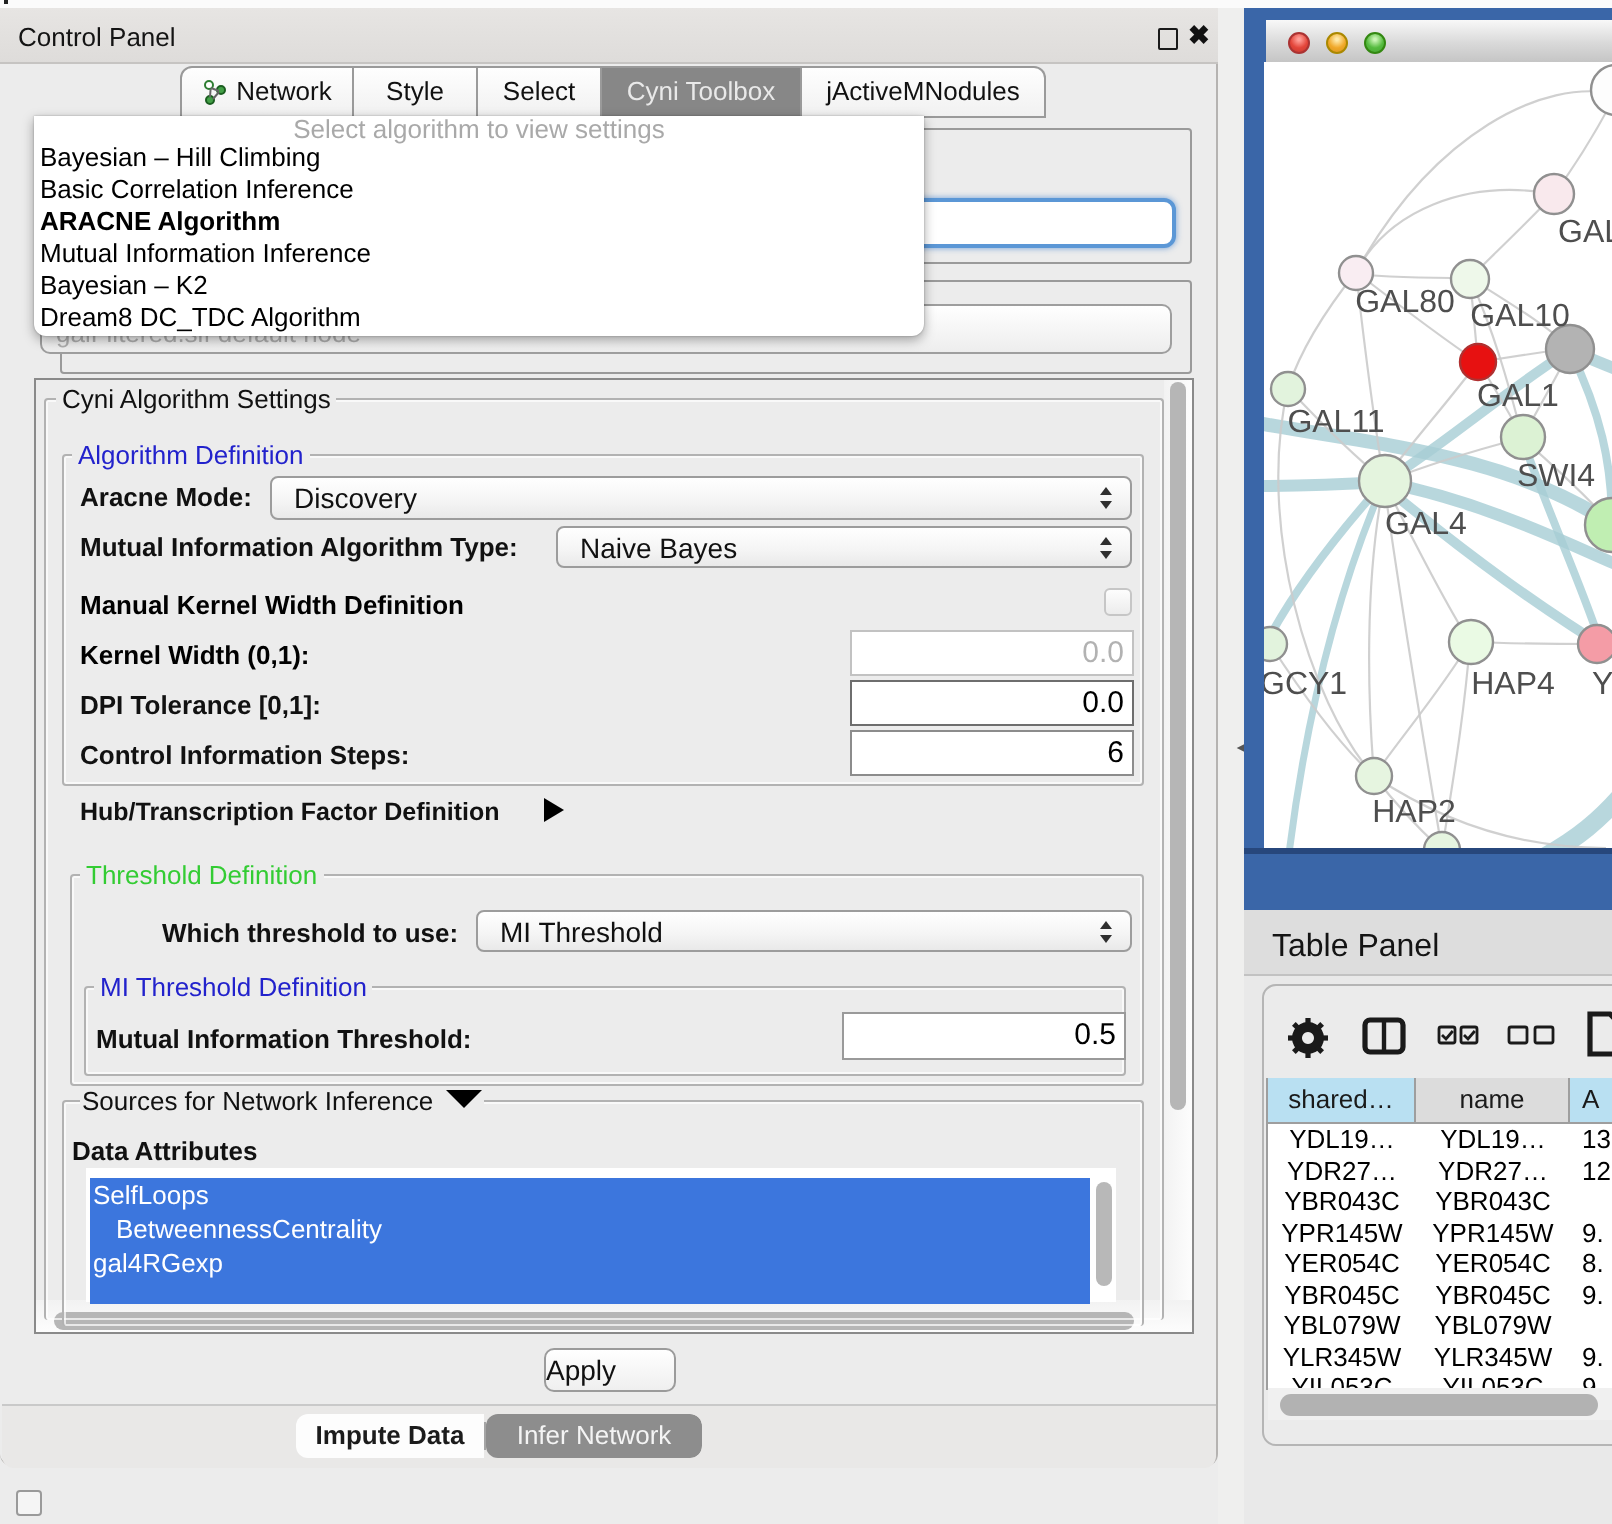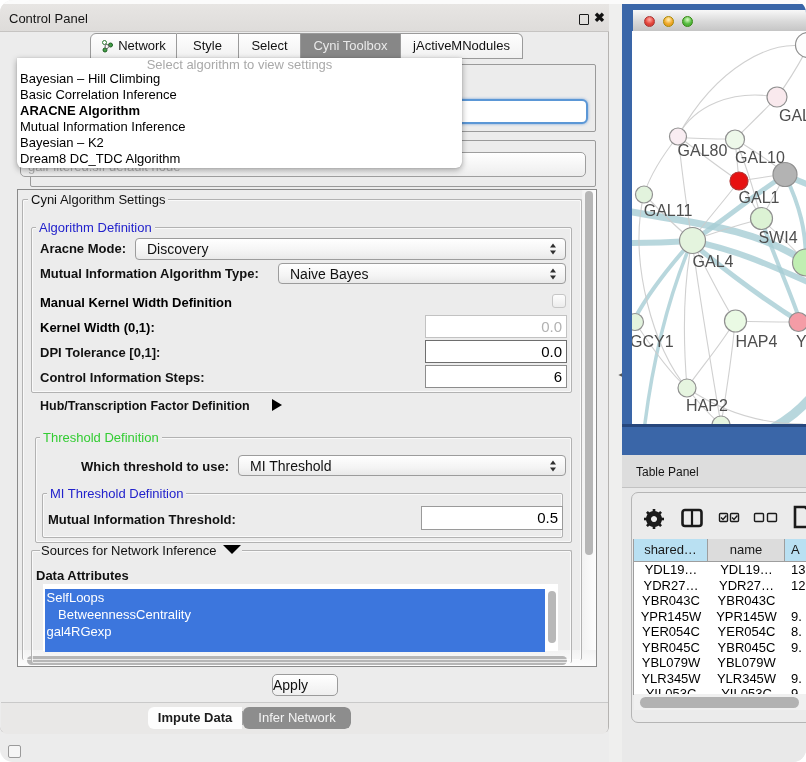--- a/index.html
+++ b/index.html
@@ -1,16 +1,16 @@
 <!DOCTYPE html>
 <html><head>
 <meta charset="utf-8">
 <style>
 html,body{margin:0;padding:0;}
-#root{position:relative;width:806px;height:762px;overflow:hidden;background:#ececec;font-family:"Liberation Sans",sans-serif;border-radius:13px;}
+#root{position:relative;width:806px;height:762px;overflow:hidden;background:#ececec;font-family:"Liberation Sans",sans-serif;}
 .abs{position:absolute;}
 .lbl{font-size:13px;font-weight:bold;color:#111;white-space:nowrap;}
 .dis{color:#000000;}
 .combo{position:absolute;border:1px solid #9c9c9c;border-radius:4px;background:linear-gradient(#ffffff,#f4f4f4 60%,#e9e9e9);box-sizing:border-box;}
 .combo .ct{position:absolute;left:11px;top:50%;transform:translateY(-50%);font-size:14px;color:#111;white-space:nowrap;}
 .spin{position:absolute;right:8px;top:50%;transform:translateY(-50%);width:7px;height:11px;}
 .spin:before{content:"";position:absolute;left:0;top:0;border-left:3.5px solid transparent;border-right:3.5px solid transparent;border-bottom:4.5px solid #2f2f2f;}
 .spin:after{content:"";position:absolute;left:0;bottom:0;border-left:3.5px solid transparent;border-right:3.5px solid transparent;border-top:4.5px solid #2f2f2f;}
 .field{position:absolute;background:#fff;box-sizing:border-box;font-size:15px;text-align:right;padding-right:4px;}
 .grp{position:absolute;border:1px solid #b2b2b2;border-radius:2px;box-shadow:inset 0 0 0 1px rgba(255,255,255,.7);}
@@ -233,21 +233,21 @@
     <text x="81" y="236" text-anchor="middle">GAL4</text>
     <text x="-2" y="316">GCY1</text>
     <text x="124.5" y="316" text-anchor="middle">HAP4</text>
     <text x="164" y="316">YM</text>
     <text x="75" y="380" text-anchor="middle">HAP2</text>
   </g>
 </svg>
 </div>
 
 <div class="abs" style="left:622px;top:455px;width:184px;height:33px;background:#dddddd;border-bottom:1px solid #c2c2c2;box-sizing:border-box;"></div>
-<div class="abs" style="left:636px;top:465px;font-size:12px;color:#141414;">Table Panel</div>
+<div class="abs" style="left:636px;top:465px;font-size:16px;color:#141414;">Table Panel</div>
 <div class="abs" style="left:622px;top:488px;width:184px;height:274px;background:#e9e9e9;"></div>
 
 <div class="abs" style="left:631px;top:492px;width:185px;height:231px;background:#ebebeb;border:1px solid #b5b5b5;border-radius:7px;box-sizing:border-box;"></div>
 
 <svg class="abs" style="left:644px;top:505px;" width="162" height="26" viewBox="0 0 162 26">
   <g transform="translate(2,6)">
     <path fill="#1a1a1a" d="M8,0 a8,8 0 1 0 0.0001,0 Z M8,5 a3,3 0 1 1 -0.0001,0 Z" transform="scale(1)"></path>
     <g fill="#1a1a1a">
       <rect x="6.7" y="-2" width="2.6" height="4"></rect>
           <rect x="6.7" y="14" width="2.6" height="4"></rect>

